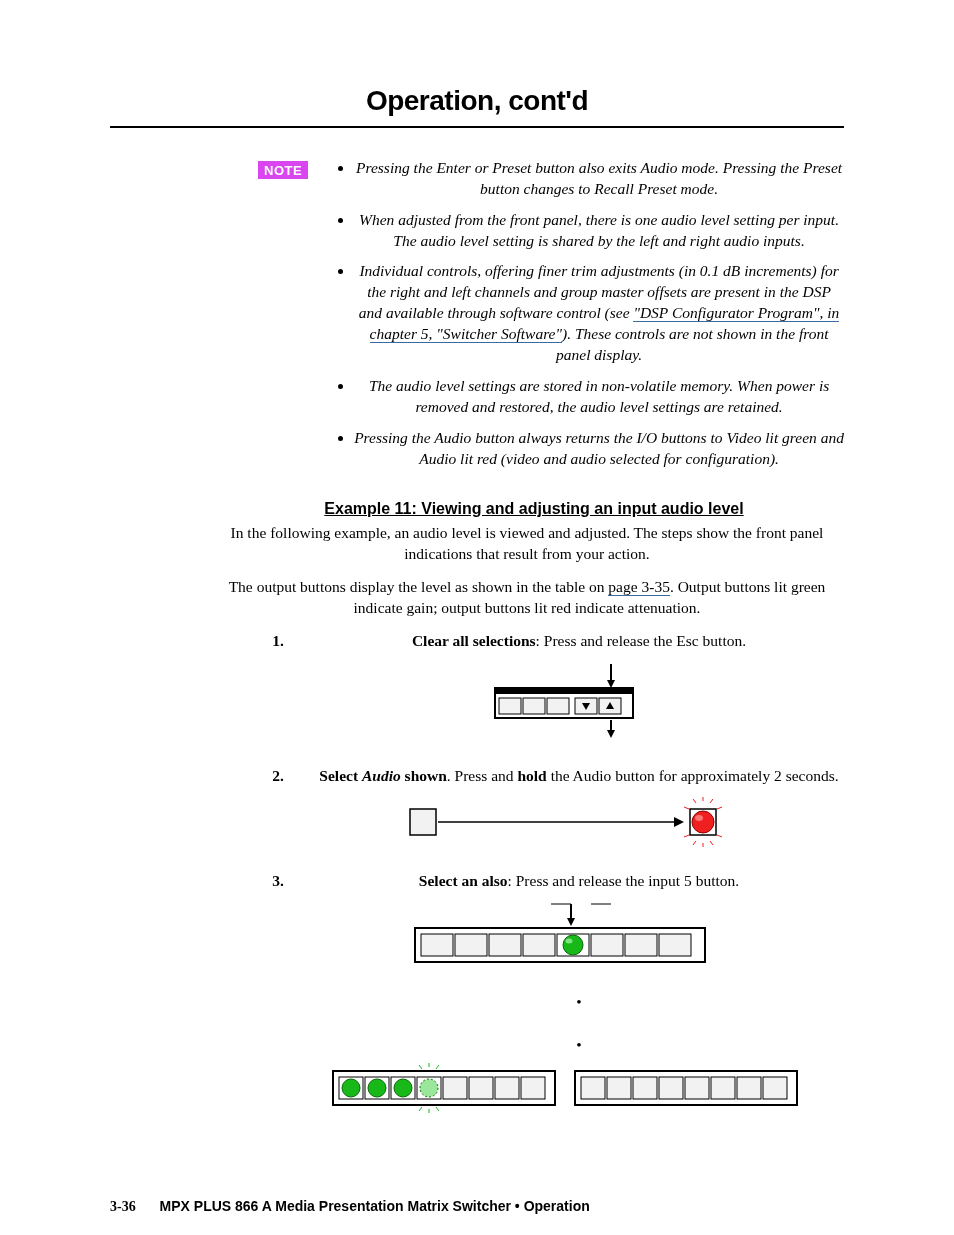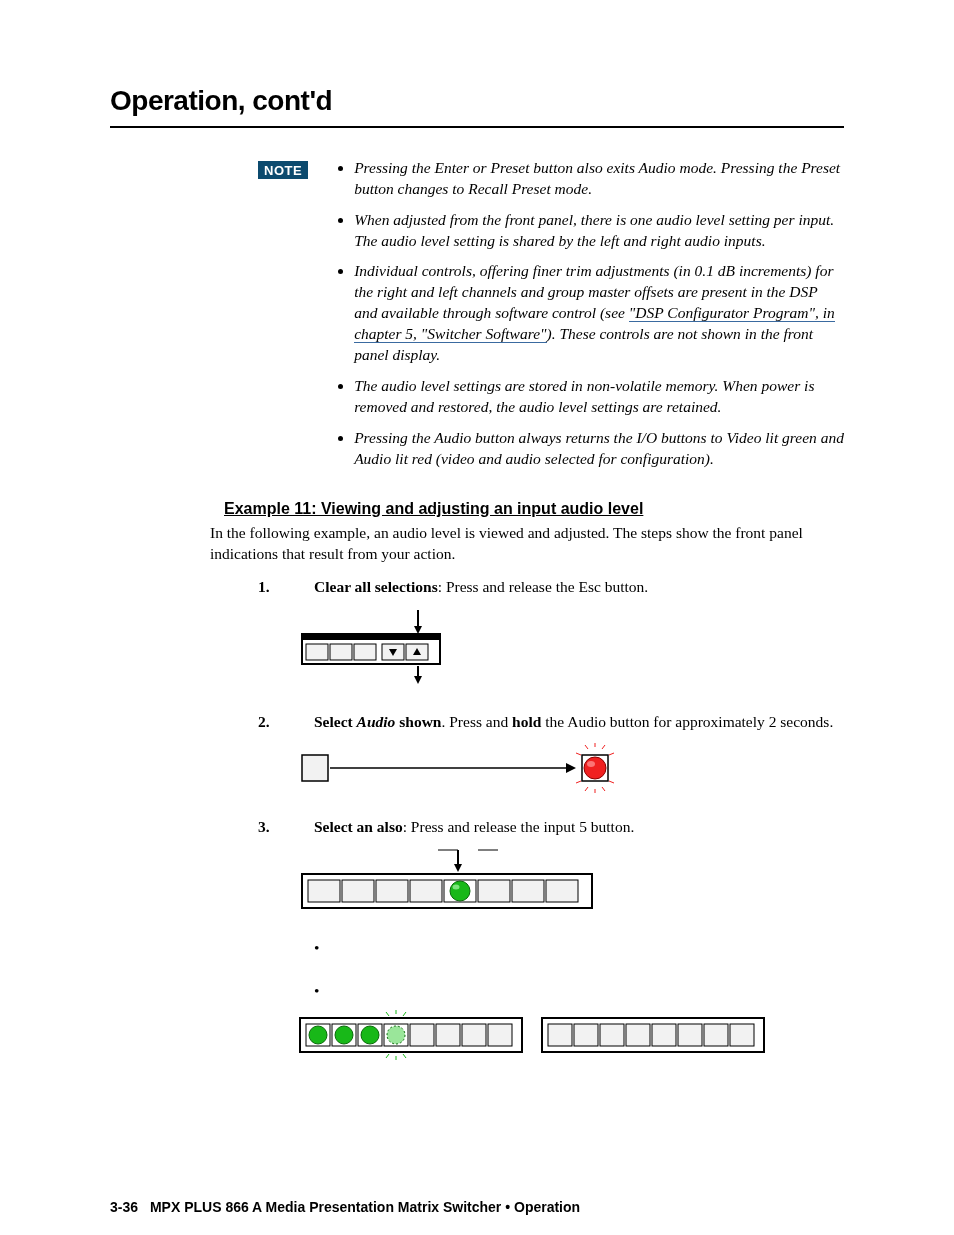--- a/index.html
+++ b/index.html
@@ -10,37 +10,38 @@
     font-family: "Palatino Linotype", "Book Antiqua", Palatino, serif;
     color: #000;
     width: 954px;
     height: 1235px;
     position: relative;
     font-size: 15.5px;
     line-height: 1.35;
   }
   .page {
     padding: 82px 110px 0 110px;
+    text-align: center;
   }
   .section-title {
     font-family: "Arial Black", Arial, sans-serif;
     font-weight: 900;
     font-size: 28px;
     letter-spacing: -0.5px;
     margin-bottom: 6px;
   }
   .rule {
     border-top: 2.5px solid #000;
     margin-bottom: 30px;
   }
   .note-block {
     display: flex;
   }
   .note-badge {
-    background: #0c4a6e;
+    background: #d946ef;
     color: #fff;
     font-family: Arial, sans-serif;
     font-weight: bold;
     font-size: 13px;
     letter-spacing: 0.5px;
     padding: 1px 6px;
     height: 16px;
     margin-right: 20px;
     margin-top: 3px;
     flex: 0 0 auto;
@@ -89,22 +90,22 @@
   }
   .footer {
     position: absolute;
     bottom: 18px;
     left: 110px;
     font-family: Arial, sans-serif;
     font-size: 14px;
   }
   .footer .pg {
     font-weight: 900;
-    font-family: Liberation Sans, sans-serif;
-    margin-right: 8px;
+    font-family: Liberation Serif, serif;
+    margin-right: 20px;
   }
   .footer .doc { font-weight: bold; }
 </style>
 </head>
 <body>
 
 <div class="page">
   <div class="section-title">Operation, cont'd</div>
   <div class="rule"></div>
 
@@ -118,20 +119,23 @@
       </li>
       <li>The audio level settings are stored in non-volatile memory.  When power is removed and restored, the audio level settings are retained.</li>
       <li>Pressing the Audio button always returns the I/O buttons to Video lit green and Audio lit red (video and audio selected for configuration).</li>
     </ul>
   </div>
 
   <div class="subheading">Example 11: Viewing and adjusting an input audio level</div>
 
   <div class="body-indent">In the following example, an audio level is viewed and adjusted.  The steps show the front panel indications that result from your action.</div>
 
+  <div class="body-indent">
+    <span>The output buttons display the level as shown in the table on </span><span class="link-style">page 3-35</span><span>.  Output buttons lit green indicate gain; output buttons lit red indicate attenuation.</span>
+  </div>
 
   <div class="step-row">
     <div class="step-num"><span>1</span>.</div>
     <div class="step-body">
       <b>Clear all selections</b><span>: Press and release the Esc button.</span>
     </div>
   </div>
   <div class="fig">
     <svg width="160" height="80" viewBox="0 0 160 80">
 

